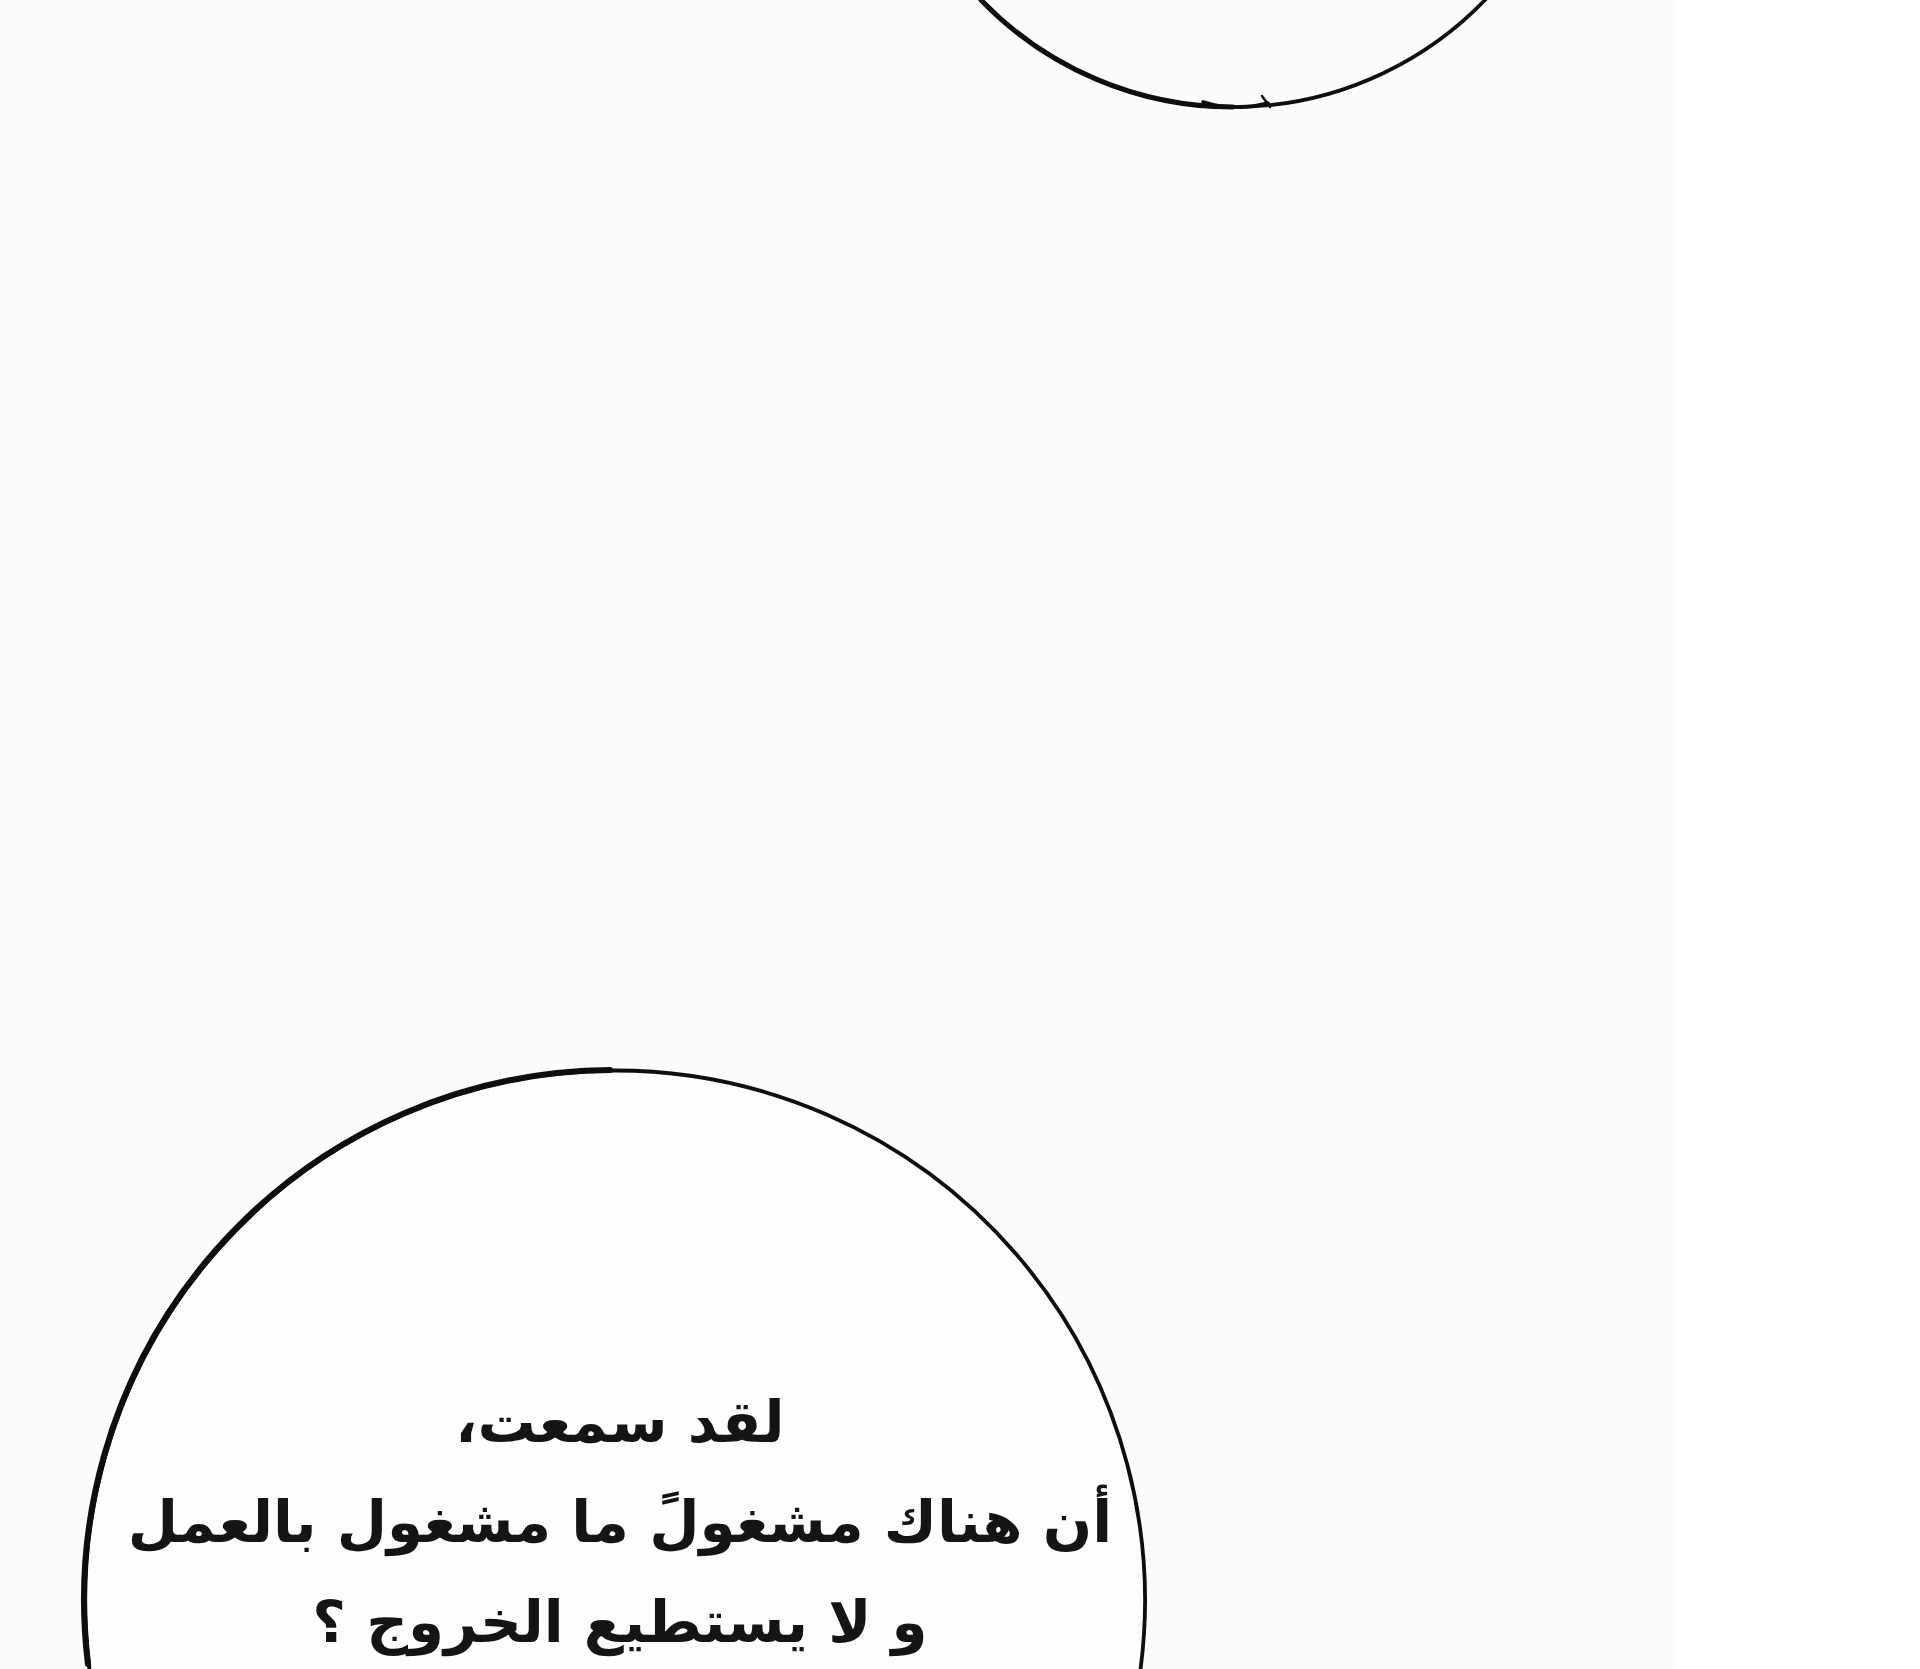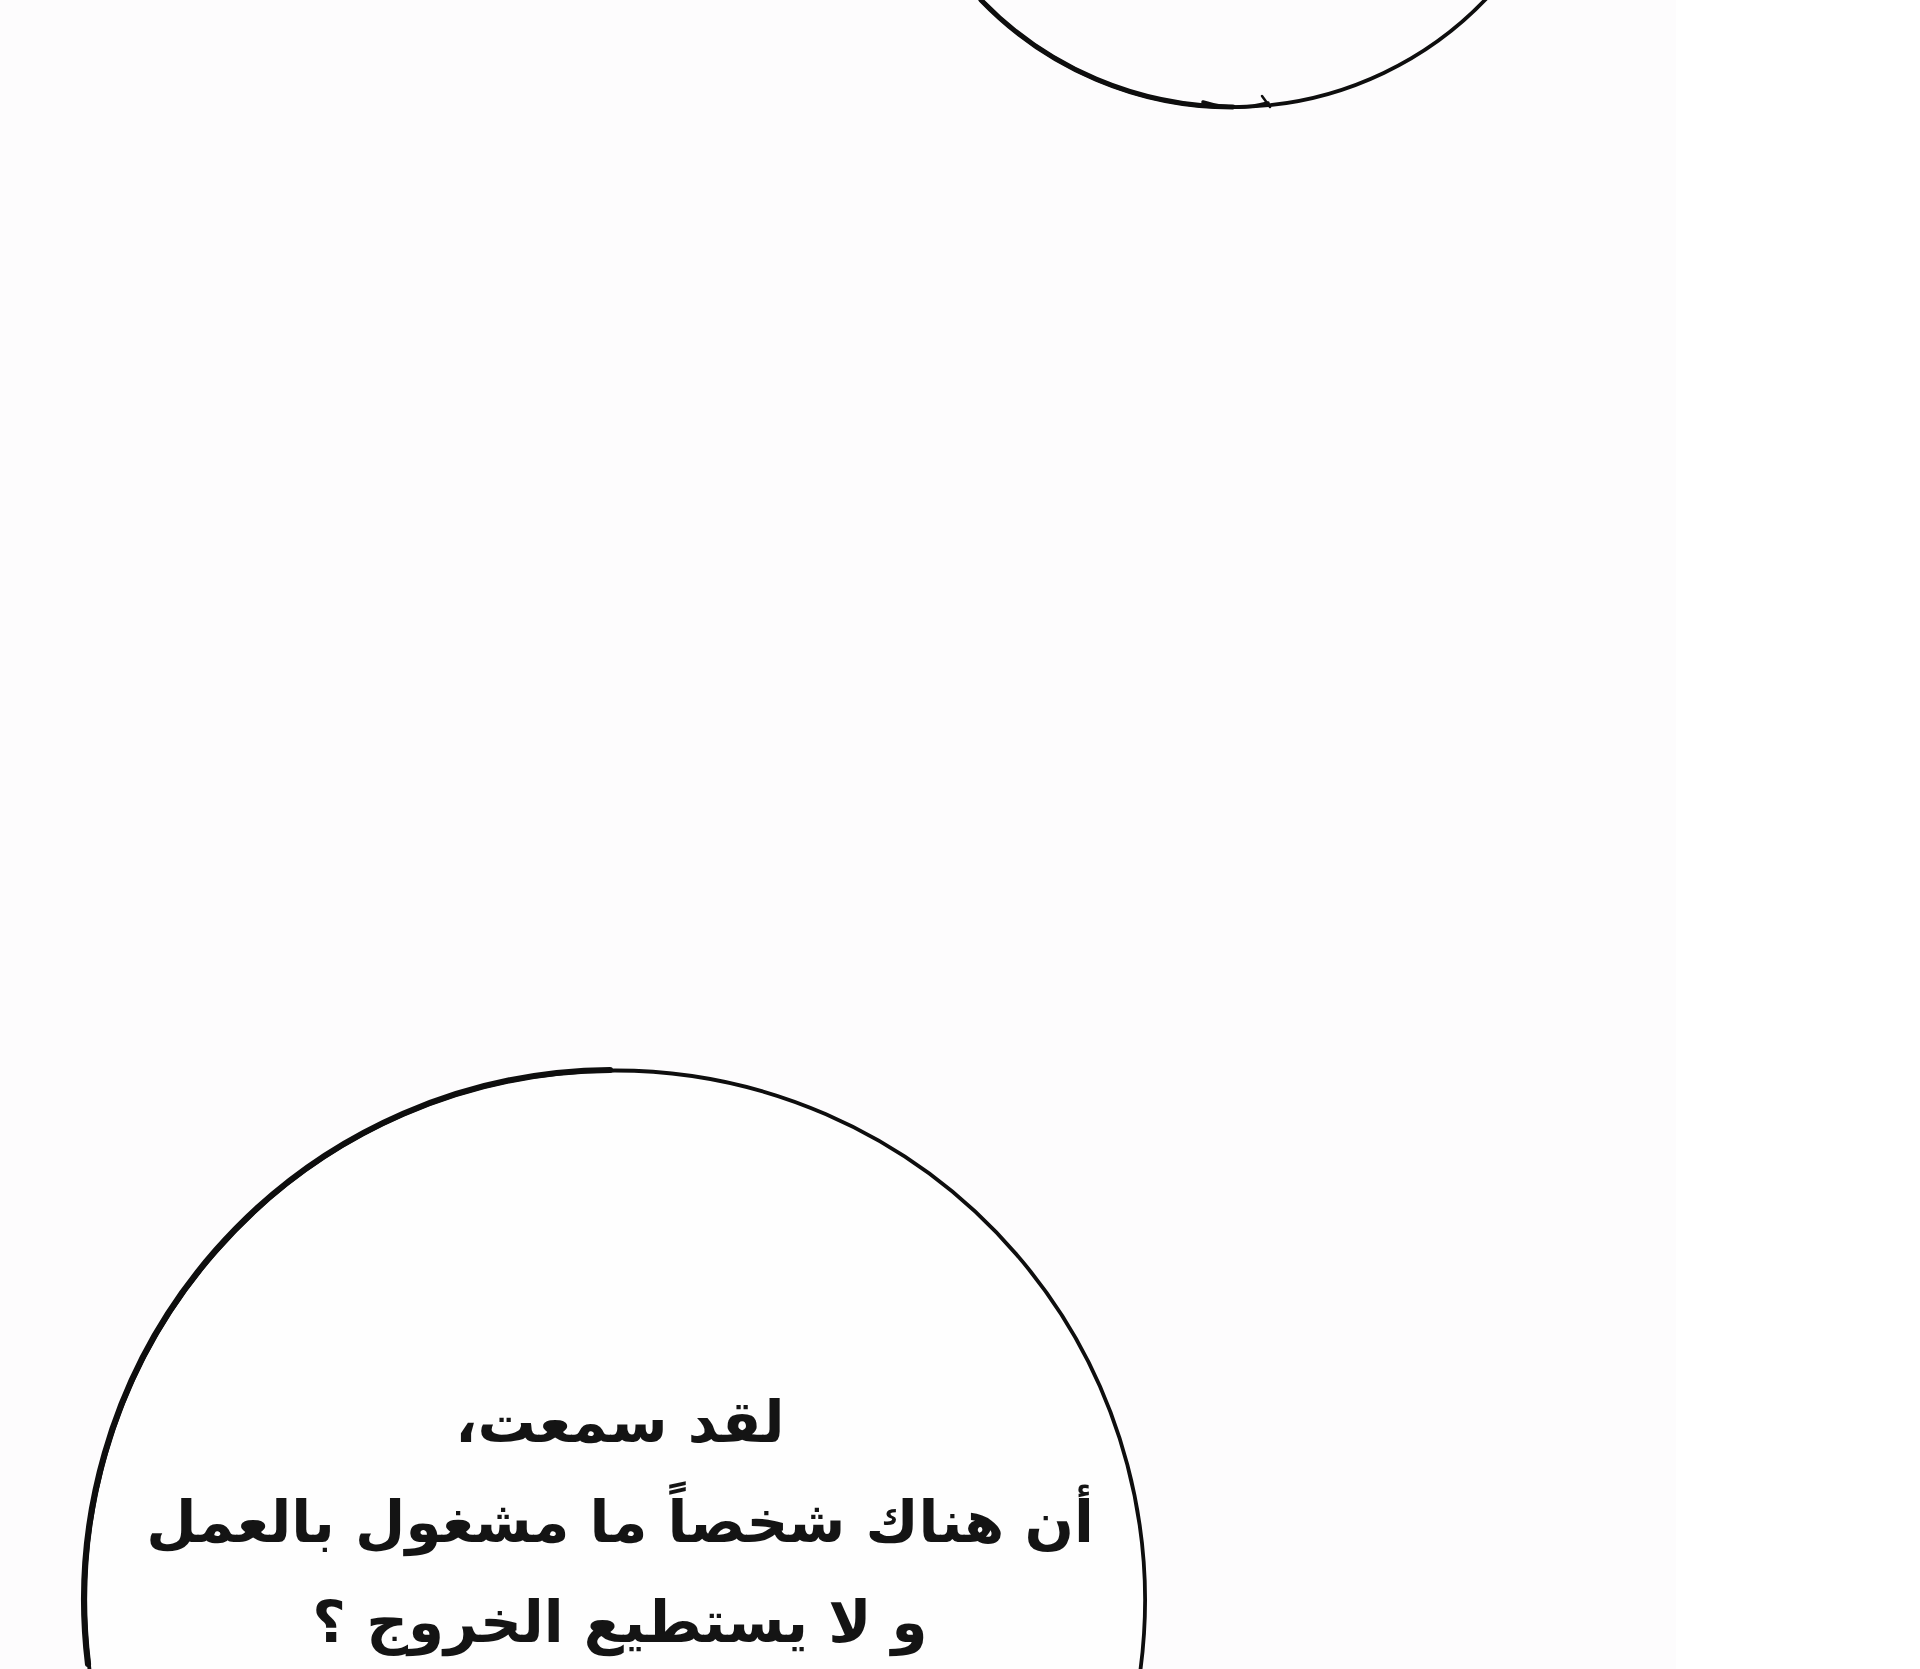--- a/index.html
+++ b/index.html
@@ -61,17 +61,17 @@
 
     <g>
       <circle cx="615" cy="1600" r="530" fill="#fefefe" stroke="none"></circle>
       <path d="M 91 1680 A 530 530 0 1 1 1139 1680" fill="none" stroke="#0e0e0e" stroke-width="3.8" stroke-linecap="round"></path>
       <path d="M 88 1664 A 530 530 0 0 1 610 1070" fill="none" stroke="#0e0e0e" stroke-width="6.2" stroke-linecap="round"></path>
     </g>
   </svg>
 
   <div class="bubble-text" dir="rtl" lang="ar">
     <span class="line">لقد سمعت،</span>
-    <span class="line">أن هناك شخصاً ما مشغول بالعمل</span>
+    <span class="line">أن هناك مشغولً ما مشغول بالعمل</span>
     <span class="line">و لا يستطيع الخروج ؟</span>
   </div>
 
 </div>
 
 </body></html>

